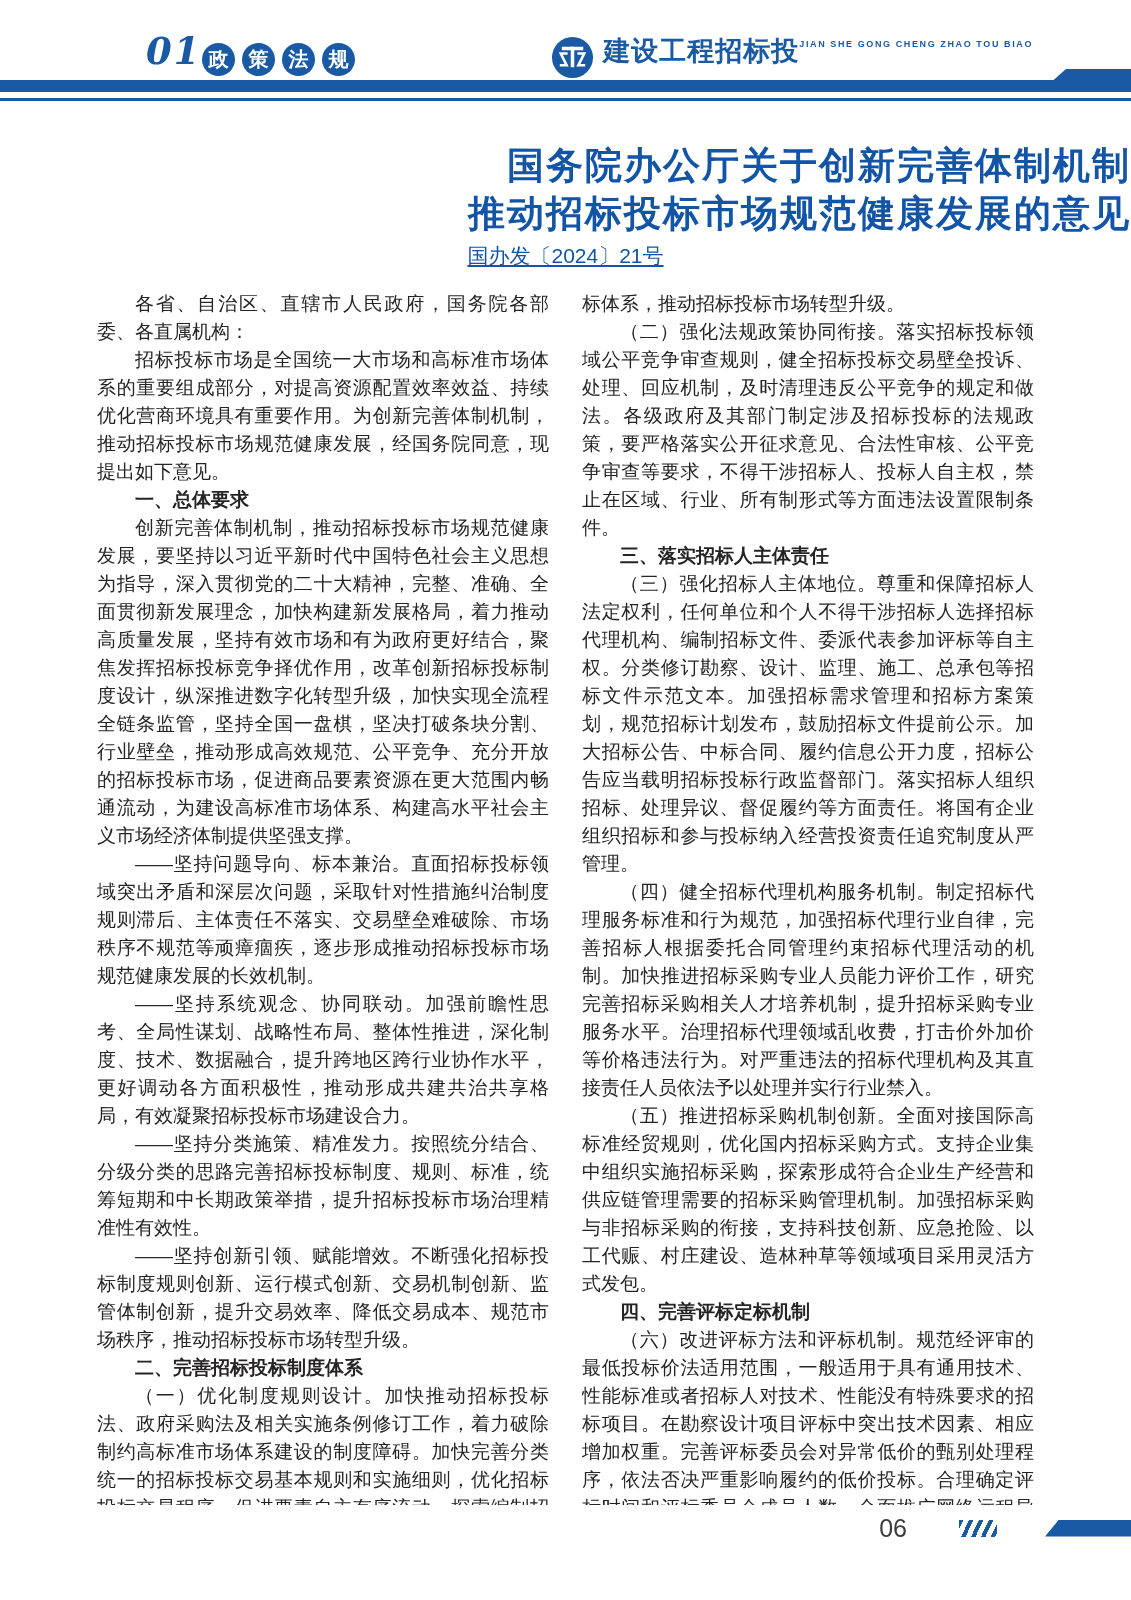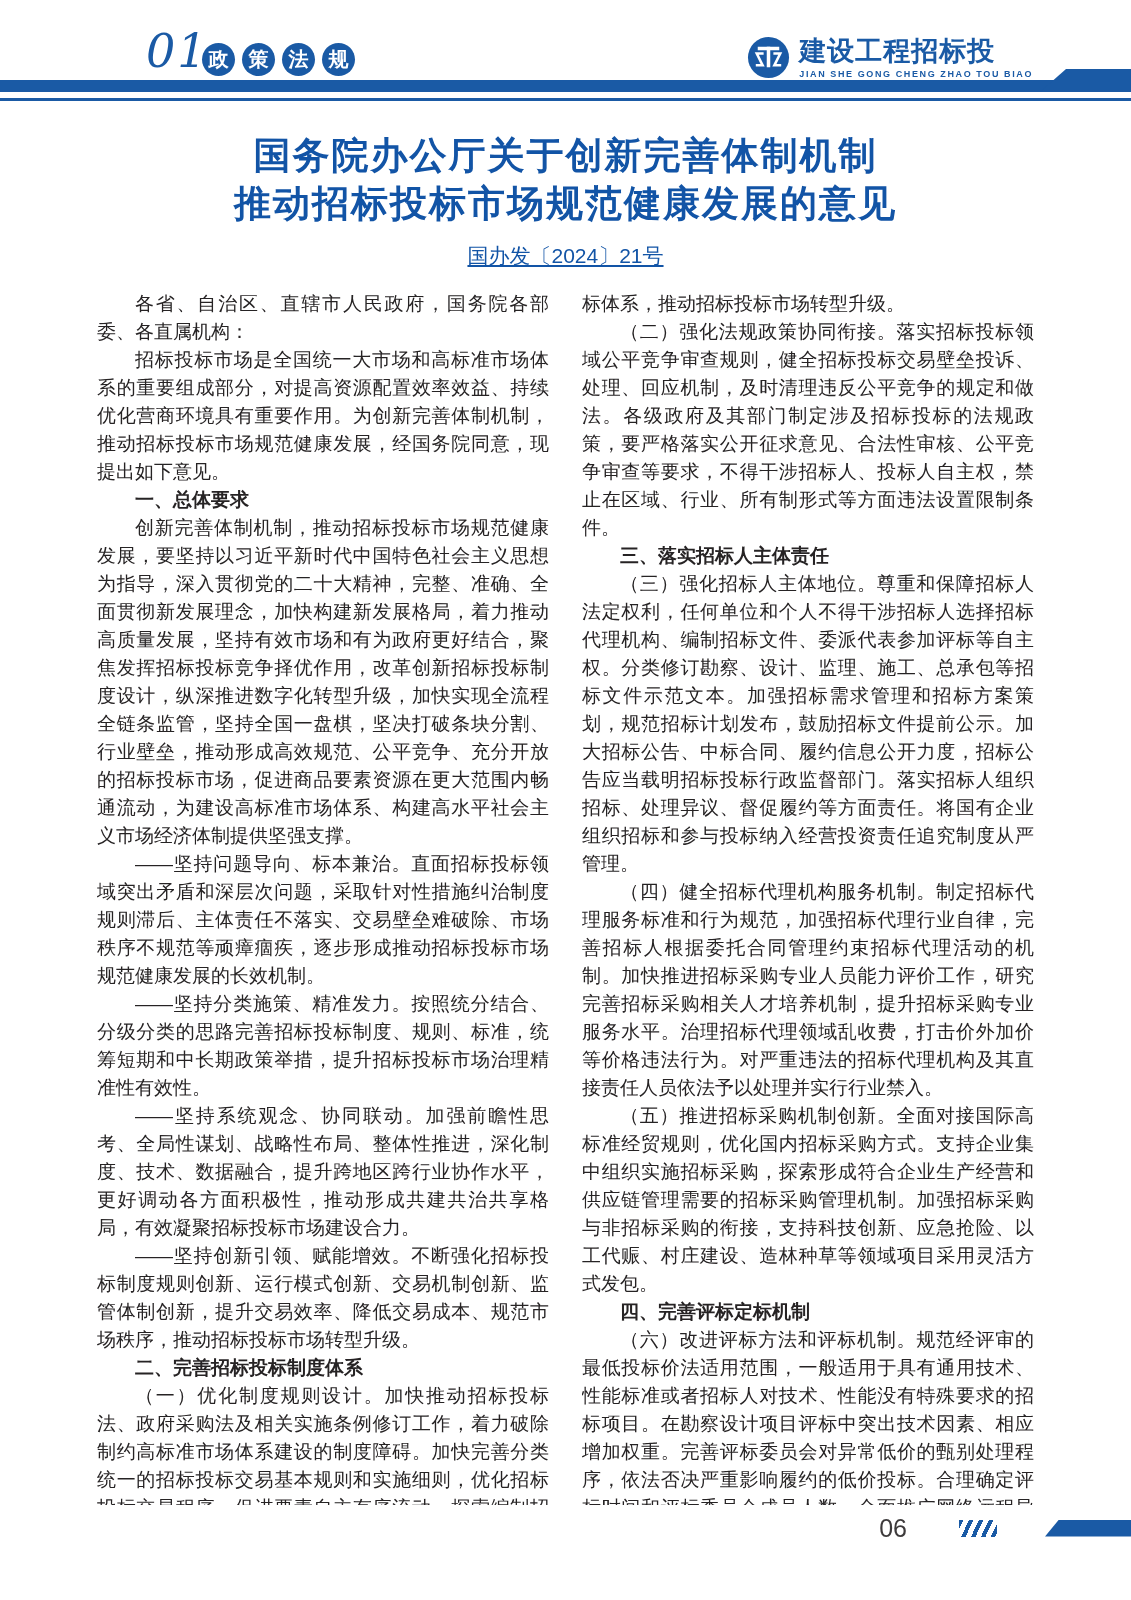--- a/index.html
+++ b/index.html
@@ -13,54 +13,54 @@
     width:1131px;height:1600px;background:#ffffff;
     font-family:"Liberation Sans","DejaVu Sans",sans-serif;
     color:var(--ink);position:relative;overflow:hidden;
   }
   .page{position:relative;width:1131px;height:1600px;background:#fff;}
 
   
   .issue-num{
     position:absolute;left:146px;top:28px;
     font-family:"DejaVu Serif","Liberation Serif",serif;
-    font-style:italic;font-weight:normal;
-    font-size:46px;line-height:46px;color:var(--accent);
+    font-style:italic;font-weight:bold;
+    font-size:37px;line-height:46px;color:var(--accent);
     letter-spacing:2px;
   }
   .badges{position:absolute;left:202px;top:43px;display:flex;gap:7px;}
   .badge{
     width:33px;height:33px;border-radius:50%;
     background:var(--accent);color:#fff;
     font-size:20px;font-weight:bold;
     display:flex;align-items:center;justify-content:center;
   }
   .logo{position:absolute;top:36px;right:98px;display:flex;align-items:flex-start;gap:9px;}
   .logo-icon{width:43px;height:43px;display:block;}
-  .logo-text-wrap{display:flex;flex-direction:column;}
+  .logo-text-wrap{display:flex;flex-direction:row;}
   .logo-cn{
     font-size:27px;font-weight:bold;color:var(--accent);
     line-height:30px;letter-spacing:1px;white-space:nowrap;
   }
   .logo-py{
     font-size:9px;font-weight:bold;color:var(--accent);
     letter-spacing:1.6px;margin-top:3px;white-space:nowrap;text-align:center;
   }
   .band-thick{position:absolute;top:80px;left:0;width:1131px;height:12px;background:var(--accent);}
   .band-tab{
     position:absolute;top:69px;left:1040px;width:91px;height:23px;
     background:var(--accent);
     clip-path:polygon(26px 0,100% 0,100% 100%,0 100%);
   }
   .band-thin{position:absolute;top:98px;left:0;width:1131px;height:3px;background:var(--accent);}
 
   
   .doc-title{
-    position:absolute;top:131px;left:0;width:1131px;
-    text-align:center;color:var(--title);
+    position:absolute;top:141px;left:0;width:1131px;
+    text-align:right;color:var(--title);
     font-family:"DejaVu Serif","Liberation Serif",serif;
     font-weight:bold;font-size:37px;line-height:48px;
     letter-spacing:2px;
   }
   .doc-number{
     position:absolute;top:243px;left:0;width:1131px;
     text-align:center;color:var(--title);
     font-size:21px;line-height:26px;text-decoration:underline;
   }
 
@@ -139,22 +139,22 @@
   </div>
   <div class="doc-number">国办发〔2024〕21号</div>
 
   <div class="columns">
     <div class="col">
         <p class="para">各省、自治区、直辖市人民政府，国务院各部委、各直属机构：</p>
         <p class="para">招标投标市场是全国统一大市场和高标准市场体系的重要组成部分，对提高资源配置效率效益、持续优化营商环境具有重要作用。为创新完善体制机制，推动招标投标市场规范健康发展，经国务院同意，现提出如下意见。</p>
         <p class="heading">一、总体要求</p>
         <p class="para">创新完善体制机制，推动招标投标市场规范健康发展，要坚持以习近平新时代中国特色社会主义思想为指导，深入贯彻党的二十大精神，完整、准确、全面贯彻新发展理念，加快构建新发展格局，着力推动高质量发展，坚持有效市场和有为政府更好结合，聚焦发挥招标投标竞争择优作用，改革创新招标投标制度设计，纵深推进数字化转型升级，加快实现全流程全链条监管，坚持全国一盘棋，坚决打破条块分割、行业壁垒，推动形成高效规范、公平竞争、充分开放的招标投标市场，促进商品要素资源在更大范围内畅通流动，为建设高标准市场体系、构建高水平社会主义市场经济体制提供坚强支撑。</p>
         <p class="para">——坚持问题导向、标本兼治。直面招标投标领域突出矛盾和深层次问题，采取针对性措施纠治制度规则滞后、主体责任不落实、交易壁垒难破除、市场秩序不规范等顽瘴痼疾，逐步形成推动招标投标市场规范健康发展的长效机制。</p>
+        <p class="para">——坚持系统观念、协同联动。加强前瞻性思考、全局性谋划、战略性布局、整体性推进，深化制度、技术、数据融合，提升跨地区跨行业协作水平，更好调动各方面积极性，推动形成共建共治共享格局，有效凝聚招标投标市场建设合力。</p>
         <p class="para">——坚持分类施策、精准发力。按照统分结合、分级分类的思路完善招标投标制度、规则、标准，统筹短期和中长期政策举措，提升招标投标市场治理精准性有效性。</p>
-        <p class="para">——坚持系统观念、协同联动。加强前瞻性思考、全局性谋划、战略性布局、整体性推进，深化制度、技术、数据融合，提升跨地区跨行业协作水平，更好调动各方面积极性，推动形成共建共治共享格局，有效凝聚招标投标市场建设合力。</p>
         <p class="para">——坚持创新引领、赋能增效。不断强化招标投标制度规则创新、运行模式创新、交易机制创新、监管体制创新，提升交易效率、降低交易成本、规范市场秩序，推动招标投标市场转型升级。</p>
         <p class="heading">二、完善招标投标制度体系</p>
         <p class="para">（一）优化制度规则设计。加快推动招标投标法、政府采购法及相关实施条例修订工作，着力破除制约高标准市场体系建设的制度障碍。加快完善分类统一的招标投标交易基本规则和实施细则，优化招标投标交易程序，促进要素自主有序流动。探索编制招标投标市场公平竞争指数。加快构建科学规范的招标投标交易标准体系，按照不同领域和专业制定数字化招标采购技术标准，满足各类项目专业化交易需求。建立招标投标领域统一分级分类的信用评价指</p>
       </div>
     <div class="col">
         <p class="cont">标体系，推动招标投标市场转型升级。</p>
         <p class="para">（二）强化法规政策协同衔接。落实招标投标领域公平竞争审查规则，健全招标投标交易壁垒投诉、处理、回应机制，及时清理违反公平竞争的规定和做法。各级政府及其部门制定涉及招标投标的法规政策，要严格落实公开征求意见、合法性审核、公平竞争审查等要求，不得干涉招标人、投标人自主权，禁止在区域、行业、所有制形式等方面违法设置限制条件。</p>
         <p class="heading">三、落实招标人主体责任</p>
         <p class="para">（三）强化招标人主体地位。尊重和保障招标人法定权利，任何单位和个人不得干涉招标人选择招标代理机构、编制招标文件、委派代表参加评标等自主权。分类修订勘察、设计、监理、施工、总承包等招标文件示范文本。加强招标需求管理和招标方案策划，规范招标计划发布，鼓励招标文件提前公示。加大招标公告、中标合同、履约信息公开力度，招标公告应当载明招标投标行政监督部门。落实招标人组织招标、处理异议、督促履约等方面责任。将国有企业组织招标和参与投标纳入经营投资责任追究制度从严管理。</p>
         <p class="para">（四）健全招标代理机构服务机制。制定招标代理服务标准和行为规范，加强招标代理行业自律，完善招标人根据委托合同管理约束招标代理活动的机制。加快推进招标采购专业人员能力评价工作，研究完善招标采购相关人才培养机制，提升招标采购专业服务水平。治理招标代理领域乱收费，打击价外加价等价格违法行为。对严重违法的招标代理机构及其直接责任人员依法予以处理并实行行业禁入。</p>

